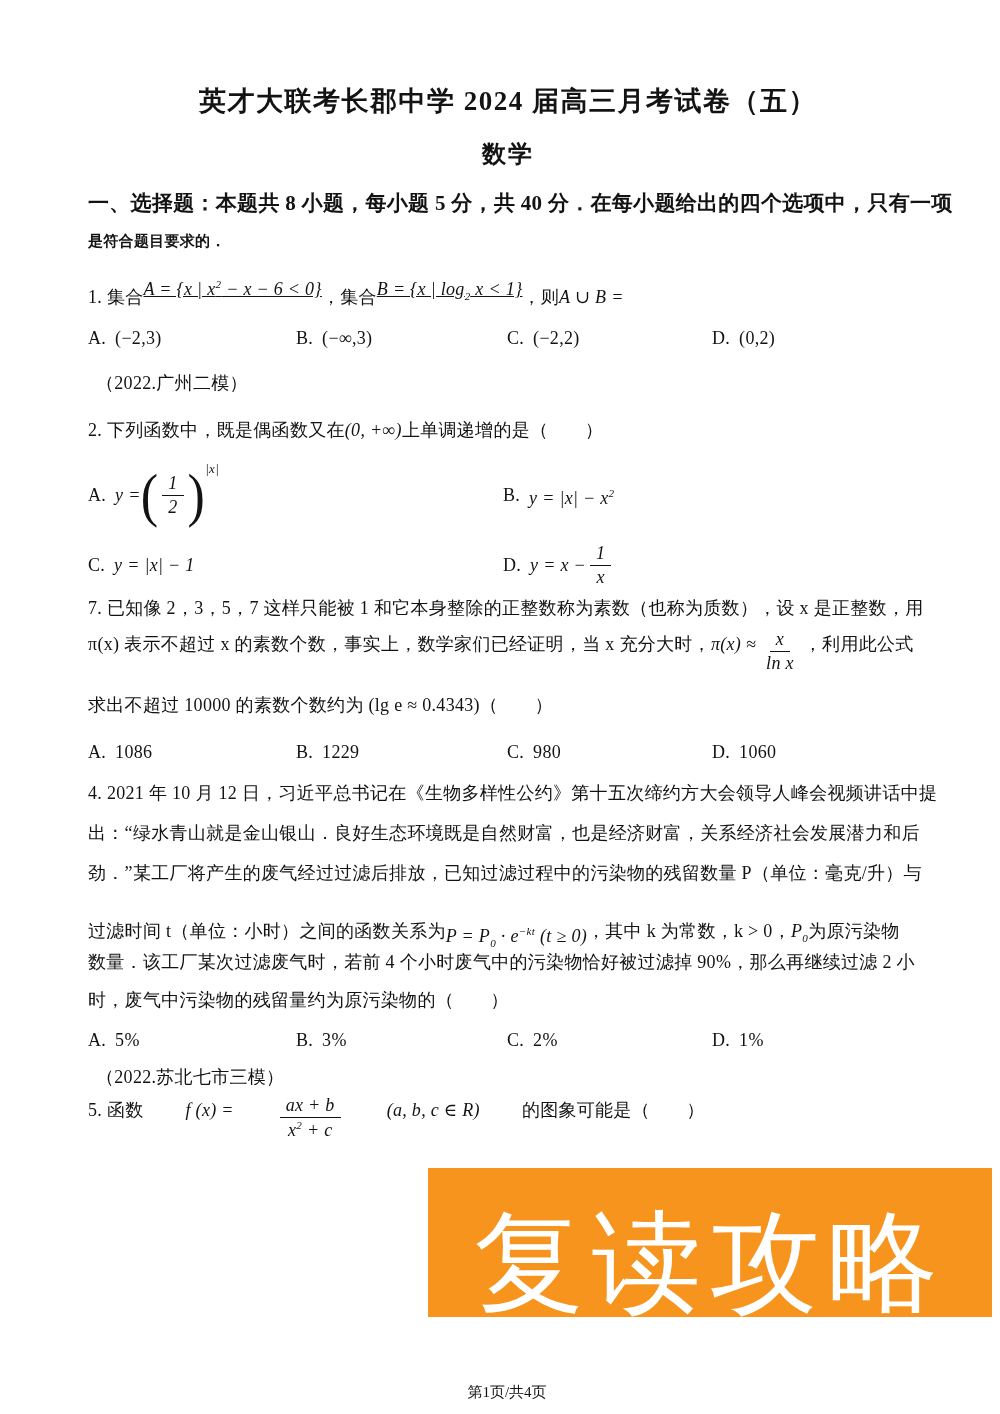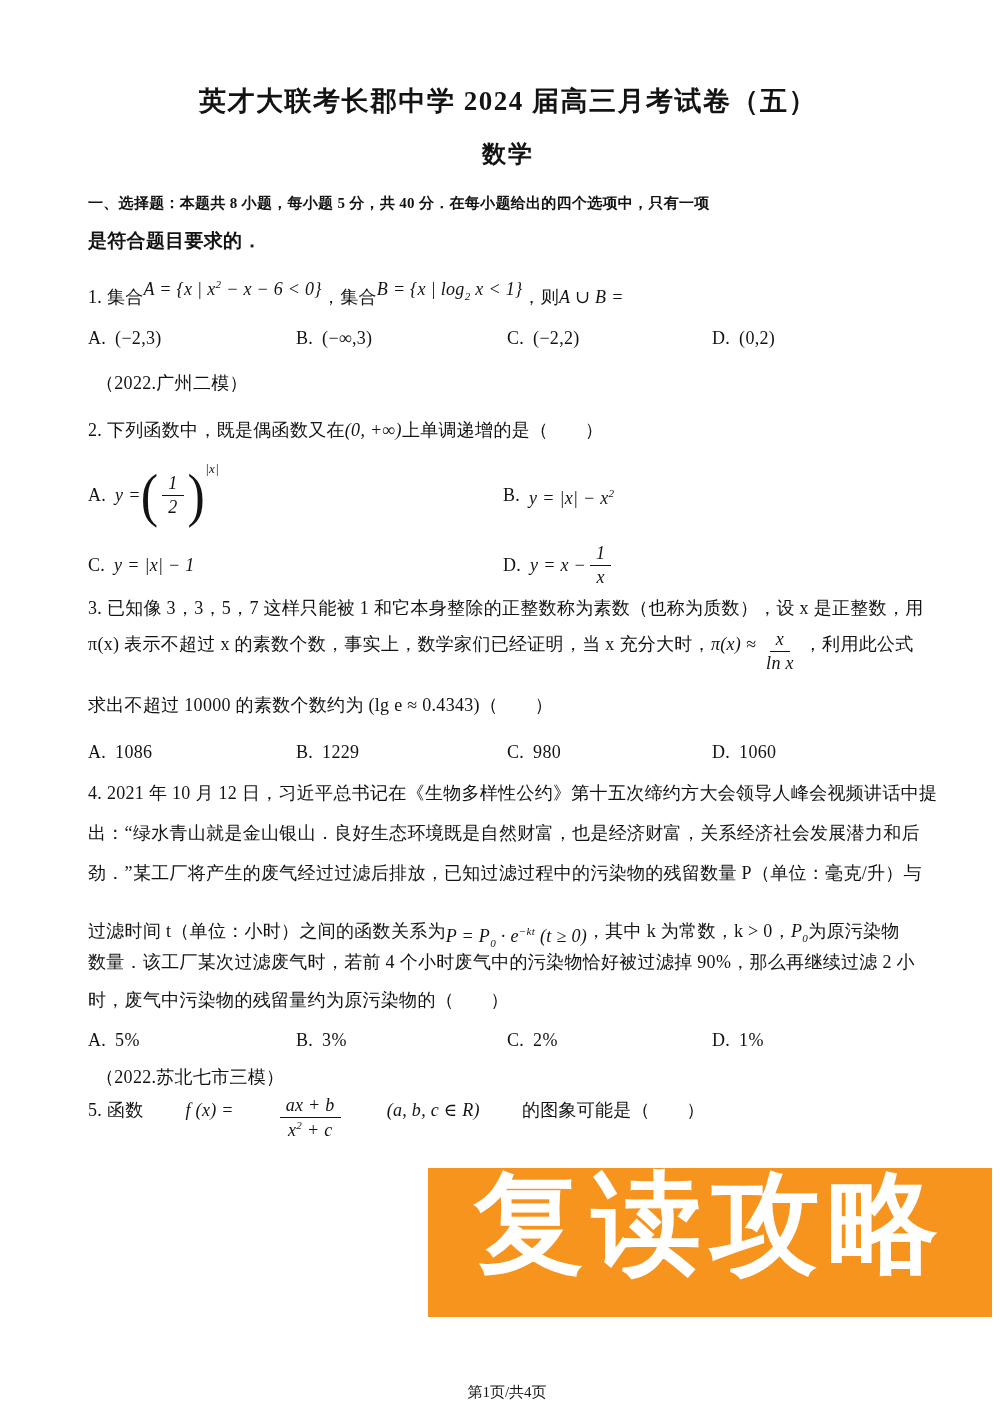--- a/index.html
+++ b/index.html
@@ -7,26 +7,26 @@
     position:relative; width:1000px; height:1414px; margin:0 auto;
     background:#ffffff; color:#131313; overflow:hidden;
     font-family:"Liberation Serif","DejaVu Serif",serif;
     font-size:18px; letter-spacing:0.3px;
   }
   .abs { position:absolute; left:88px; width:830px; white-space:nowrap; line-height:30px; }
   .center { left:8px; width:100%; text-align:center; }
   .bold { font-weight:bold; }
   .title  { top:86px;  font-size:27px; font-weight:bold; letter-spacing:1.5px; }
   .subject{ top:139px; font-size:24px; font-weight:bold; letter-spacing:2px; }
-  .sec1 { top:188px; font-size:15px; }
-  .sec2 { top:226px; font-size:19px; }
+  .sec1 { top:188px; font-size:21px; }
+  .sec2 { top:226px; font-size:15px; }
 
   .math { font-style:italic; font-family:"Liberation Serif","DejaVu Serif",serif; }
   sup, sub { font-size:62%; font-style:italic; }
-  .raised { position:relative; top:-8px; }
+  .raised { position:relative; top:-8px;text-decoration:underline; }
 
   .flexline { display:flex; align-items:flex-start; }
   .baseline { display:flex; align-items:baseline; }
 
   .frac { display:inline-flex; flex-direction:column; align-items:center;
           vertical-align:middle; margin:0 4px; line-height:1.15; text-align:center; }
   .frac .num { display:block; padding:0 6px 1px; border-bottom:1.5px solid #131313; }
   .frac .den { display:block; padding:1px 6px 0; }
 
   .bigp { font-style:normal; font-size:52px; font-weight:100; line-height:0;
@@ -54,22 +54,22 @@
   .q4-src  { top:1062px; left:96px; }
   .q5-stem { top:1095px; height:60px;gap:42px; }
 
   .grid4 { display:grid; grid-template-columns:208px 211px 205px auto; }
   .grid2 { display:grid; grid-template-columns:415px auto; align-items:center; }
   .opt { display:flex; align-items:center; }
   .opt-label { margin-right:9px; }
 
   .banner {
     position:absolute; left:428px; top:1168px; width:564px; height:149px;
-    background:#F7941D; display:flex; align-items:flex-start; justify-content:center;
-    font-family:"DejaVu Sans","Liberation Sans",sans-serif; font-weight:700;
+    background:#F7941D; display:flex; align-items:flex-end; justify-content:center;
+    font-family:"DejaVu Sans","Liberation Sans",sans-serif; font-weight:400;
     color:#ffffff; font-size:110px; line-height:1; letter-spacing:8px;
   }
   .footer { top:1377px; left:0; width:100%; text-align:center; font-size:15px; letter-spacing:0;padding-left:7px; }
 </style>
 </head>
 <body>
 
 <div class="page">
 
   <div class="abs title center">英才大联考长郡中学 2024 届高三月考试卷（五）</div>
@@ -136,21 +136,21 @@
     <span class="opt">
       <span class="opt-label">D.</span>
       <span class="math">y = x −</span>
       <span class="frac">
           <span class="num math">1</span>
           <span class="den math">x</span>
         </span>
     </span>
   </div>
 
-  <div class="abs q3-l1">3. 已知像 3，3，5，7 这样只能被 1 和它本身整除的正整数称为素数（也称为质数），设 x 是正整数，用</div>
+  <div class="abs q3-l1">7. 已知像 2，3，5，7 这样只能被 1 和它本身整除的正整数称为素数（也称为质数），设 x 是正整数，用</div>
   <div class="abs q3-l2 flexline">
     <span>π(x) 表示不超过 x 的素数个数，事实上，数学家们已经证明，当 x 充分大时，</span>
     <span class="math">π(x) ≈</span>
     <span class="frac">
         <span class="num math">x</span>
         <span class="den math">ln x</span>
       </span>
     <span>，利用此公式</span>
   </div>
   <div class="abs q3-l3">求出不超过 10000 的素数个数约为 (lg e ≈ 0.4343)（　　）</div>

